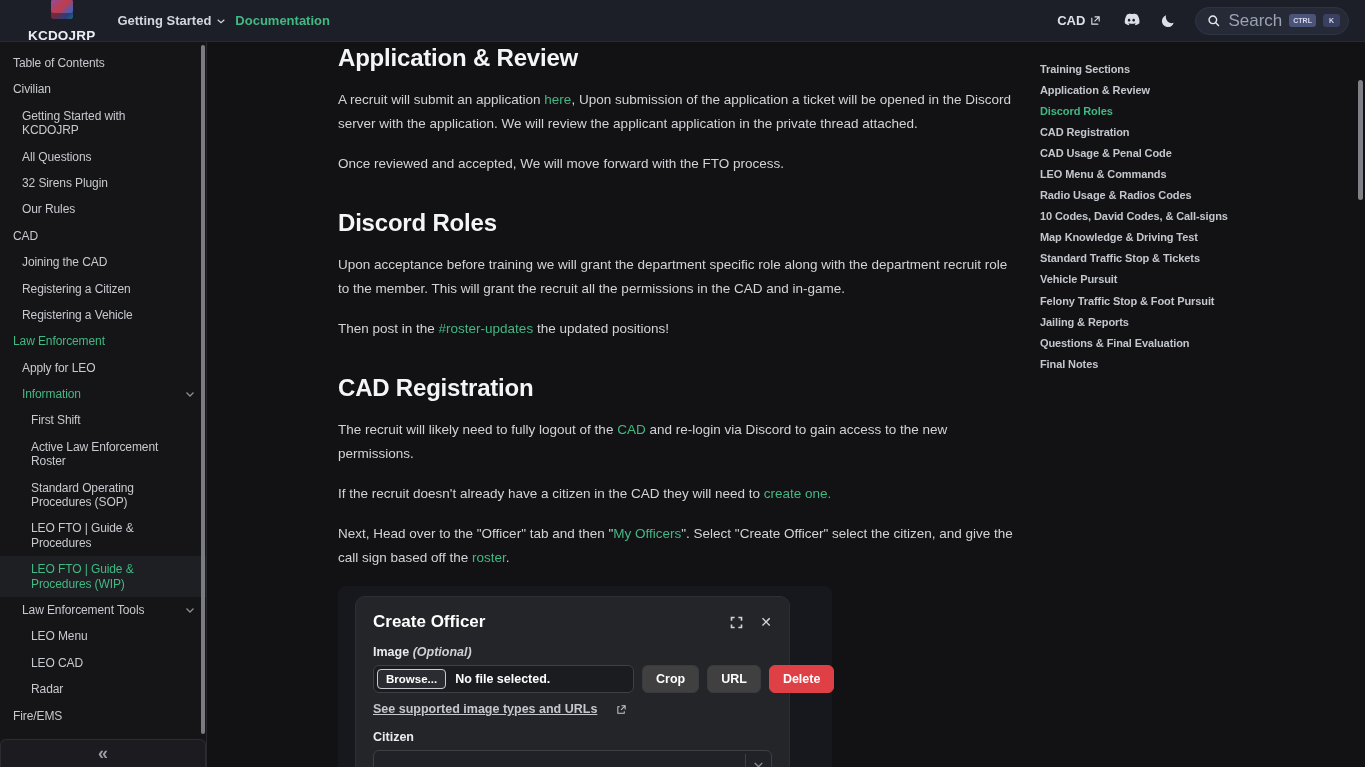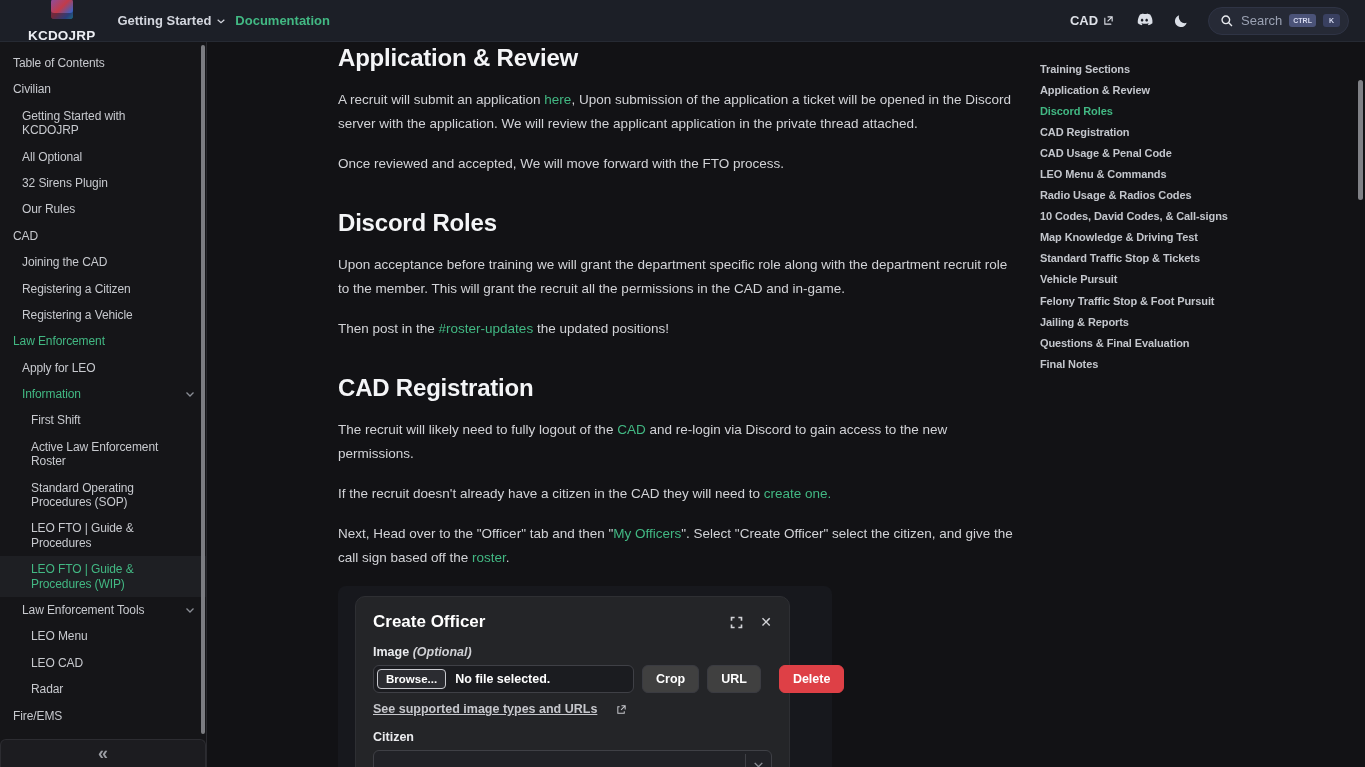--- a/index.html
+++ b/index.html
@@ -19,21 +19,21 @@
   .nav-link { display:flex; align-items:center; gap:5px; font-size:13px; color:#d3d6de;
     text-decoration:none; font-weight:600; cursor:pointer; }
   .nav-link.active { color:var(--accent); }
   .nav-link svg { stroke:#9aa0ad; }
   .nav-right { margin-left:auto; display:flex; align-items:center; gap:19px; }
   .cad-link { display:flex; align-items:center; gap:5px; color:#dde0e7; font-size:13px;
     font-weight:600; text-decoration:none; cursor:pointer; }
   .icon-btn { display:flex; align-items:center; color:#dbdfe7; cursor:pointer; }
   .search-pill { display:flex; align-items:center; gap:7px; height:28px; background:#262a36;
     border:1px solid #2f3445; border-radius:14px; padding:0 8px 0 11px; cursor:pointer; }
-  .search-pill .s-label { color:#9ba2b3; font-size:13px; }
+  .search-pill .s-label { color:#9ba2b3; font-size:17px; }
   .kbd { font-size:7px; font-weight:700; color:#d6daef; border-radius:3px;
     padding:3px 4px; line-height:1; }
   .kbd.ctrl { background:#4b5378; }
   .kbd.k { background:#394060; padding:3px 6px; }
 
   
   .sidebar { position:fixed; top:42px; left:0; width:207px; bottom:0; background:#151518;
     border-right:1px solid #29292e; padding-top:8px; z-index:40; }
   .sb-item { position:relative; display:block; padding:6px 26px 6px 13px; font-size:12px;
     line-height:1.2; color:#c7c9ce; letter-spacing:-0.1px; cursor:pointer; }
@@ -71,21 +71,21 @@
   .m-label em { font-weight:600; color:#cfd0d4; }
   .file-row { display:flex; gap:8px; height:28px; }
   .file-box { flex:0 0 261px; display:flex; align-items:center; background:#1b1c20;
     border:1px solid #3f4046; border-radius:6px; padding:2px 3px; cursor:pointer; }
   .browse-btn { background:#2b2c31; border:1px solid #c9cacf; border-radius:4px; color:#fff;
     font-size:11.5px; font-weight:700; padding:3px 8px; margin-right:9px; white-space:nowrap; }
   .no-file { font-size:12.5px; font-weight:600; color:#fff; white-space:nowrap; }
   .mbtn { background:#404040; border:1px solid #3a3b41; color:#fff; font-weight:700;
     font-size:12.5px; border-radius:6px; padding:0 13px; cursor:pointer;
     font-family:"Liberation Sans", sans-serif; }
-  .mbtn.danger { background:var(--danger); border-color:var(--danger);margin-left:10px; }
+  .mbtn.danger { background:var(--danger); border-color:var(--danger); }
   .sup-link { display:inline-flex; align-items:center; gap:19px; margin-top:9px;
     font-size:12.5px; font-weight:600; color:#c6c7cc; text-decoration:underline; cursor:pointer; }
   .fld { position:relative; height:28px; background:#212227; border:1px solid #3f4046;
     border-radius:6px; display:flex; align-items:center; padding:0 10px; }
   .fld.select { cursor:pointer; }
   .fld .sep { position:absolute; right:25px; top:3px; bottom:3px; width:1px; background:#3f4046; }
   .fld .chev { position:absolute; right:6px; color:#8d8f96; display:flex; }
 
   
   .toc { position:fixed; top:64px; left:1040px; width:300px; z-index:30; }
@@ -141,21 +141,21 @@
       <span class="kbd k">K</span>
     </div>
   </div>
 </header>
 
 <aside class="sidebar">
   <div id="sidebar-list">
       <div class="sb-item lvl0"><span>Table of Contents</span></div>
       <div class="sb-item lvl0"><span>Civilian</span></div>
       <div class="sb-item lvl1"><span>Getting Started with KCDOJRP</span></div>
-      <div class="sb-item lvl1"><span>All Optional</span></div>
+      <div class="sb-item lvl1"><span>All Questions</span></div>
       <div class="sb-item lvl1"><span>32 Sirens Plugin</span></div>
       <div class="sb-item lvl1"><span>Our Rules</span></div>
       <div class="sb-item lvl0"><span>CAD</span></div>
       <div class="sb-item lvl1"><span>Joining the CAD</span></div>
       <div class="sb-item lvl1"><span>Registering a Citizen</span></div>
       <div class="sb-item lvl1"><span>Registering a Vehicle</span></div>
       <div class="sb-item lvl0 hl"><span>Law Enforcement</span></div>
       <div class="sb-item lvl1"><span>Apply for LEO</span></div>
       <div class="sb-item lvl1 hl"><span>Information</span><span class="chev">
           <svg width="12" height="12" viewBox="0 0 24 24" fill="none" stroke="currentColor" stroke-width="2.6">

